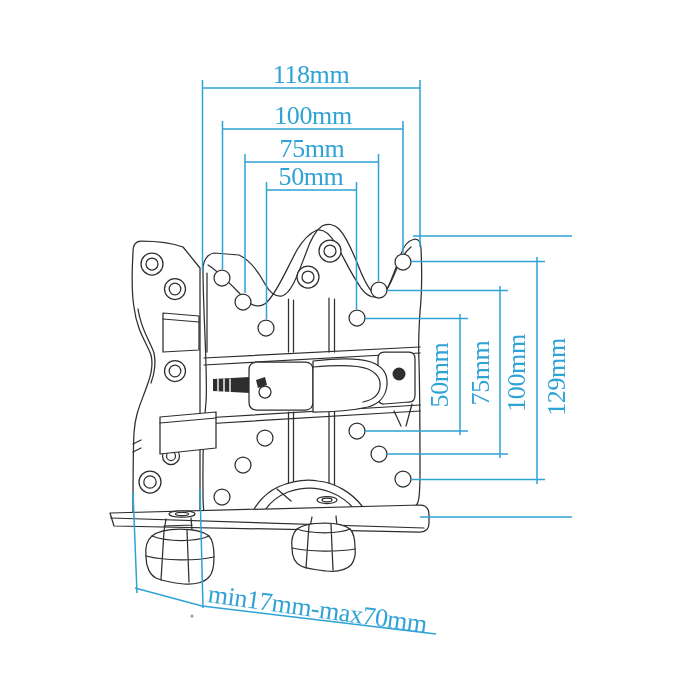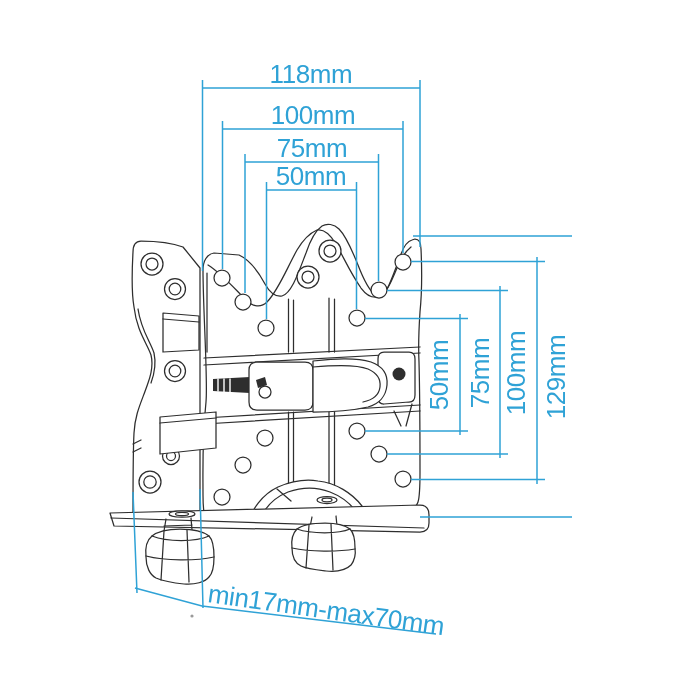--- a/index.html
+++ b/index.html
@@ -1,17 +1,17 @@
 <!DOCTYPE html>
 <html><head>
 <meta charset="utf-8">
 <style>
   html,body{margin:0;padding:0;background:#ffffff;}
   #stage{position:relative;width:572px;height:700px;background:#ffffff;overflow:hidden;
-         font-family:Liberation Sans, sans-serif;}
+         font-family:Liberation Serif, serif;}
   svg{display:block;}
   .ln{stroke:#2e2e2e;stroke-width:1.25;fill:none;stroke-linecap:round;stroke-linejoin:round;}
   .pl{stroke:#2e2e2e;stroke-width:1.25;fill:#ffffff;stroke-linecap:round;stroke-linejoin:round;}
   .blk{fill:#2e2e2e;stroke:none;}
   .wtick{stroke:#ffffff;stroke-width:1.4;fill:none;}
   .bl{stroke:#2fa2d6;stroke-width:1.5;fill:none;stroke-linecap:butt;}
   .dimtxt{fill:#2fa2d6;font-size:26px;letter-spacing:-0.4px;font-weight:400;}
 </style>
 </head>
 <body>

